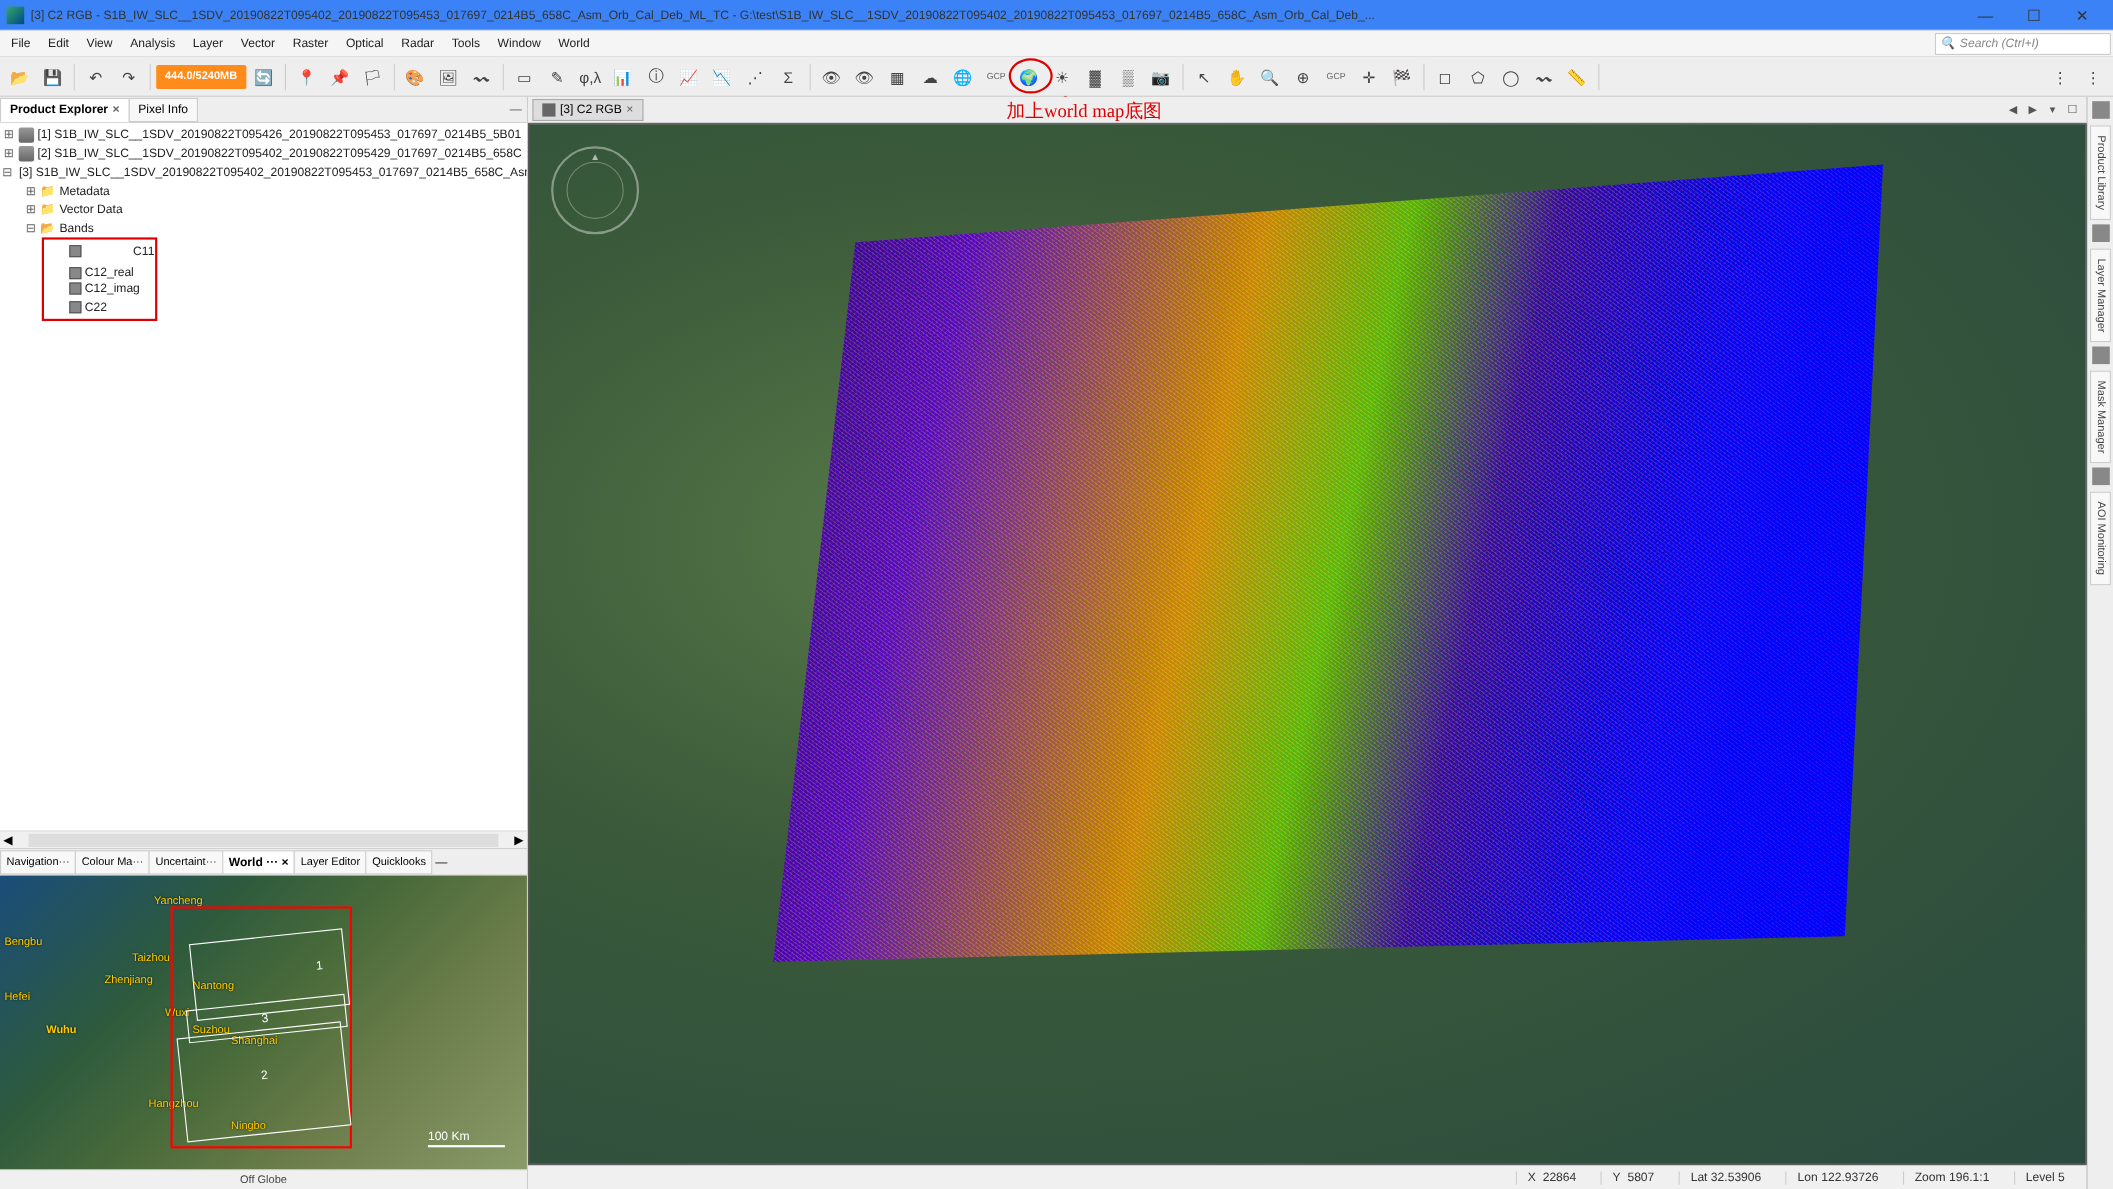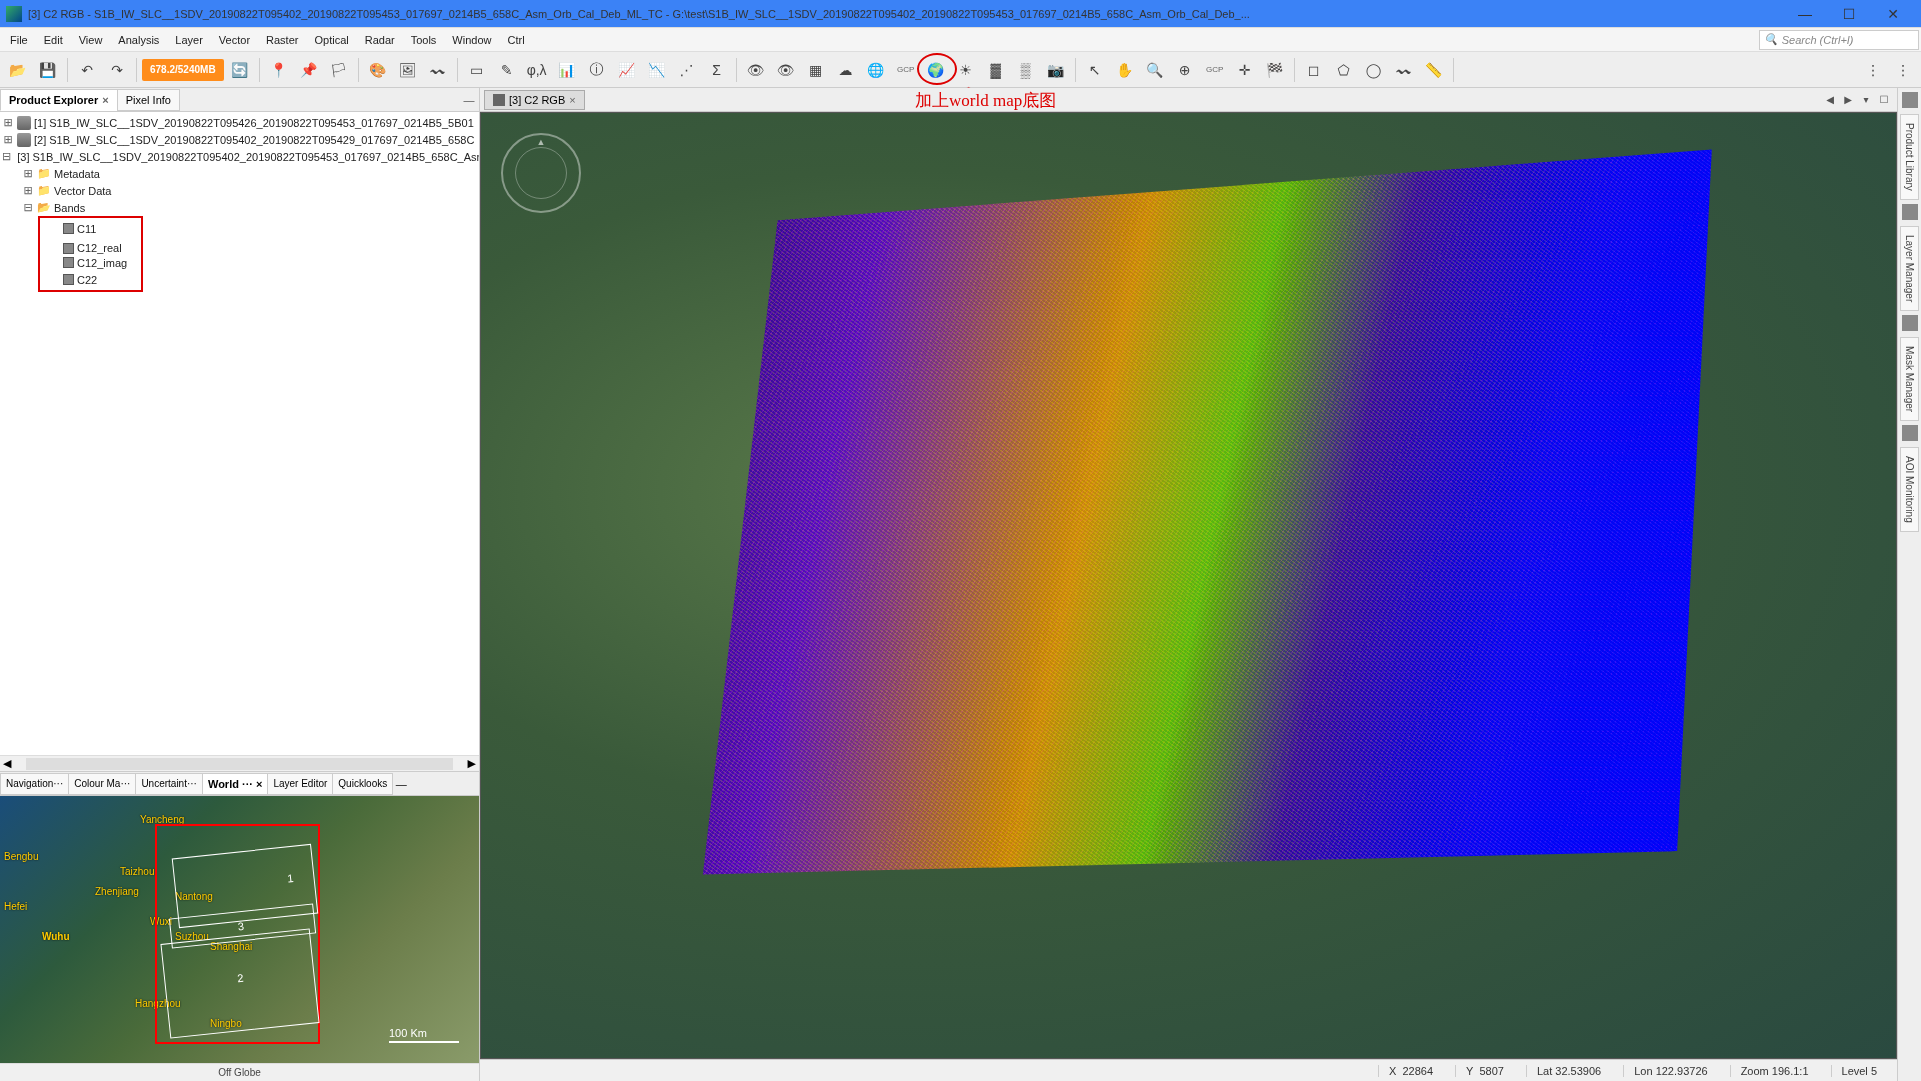--- a/index.html
+++ b/index.html
@@ -86,36 +86,36 @@
   <div class="menu">Edit</div>
   <div class="menu">View</div>
   <div class="menu">Analysis</div>
   <div class="menu">Layer</div>
   <div class="menu">Vector</div>
   <div class="menu">Raster</div>
   <div class="menu">Optical</div>
   <div class="menu">Radar</div>
   <div class="menu">Tools</div>
   <div class="menu">Window</div>
-  <div class="menu">Ctrl</div>
+  <div class="menu">World</div>
   <div class="spacer"></div>
   <div class="search">
     <span class="search-icon">🔍</span>
     <span>Search (Ctrl+I)</span>
   </div>
 </div>
 
 <div class="toolbar">
   <div class="tbtn">📂</div>
   <div class="tbtn">💾</div>
   <div class="sep"></div>
   <div class="tbtn">↶</div>
   <div class="tbtn">↷</div>
   <div class="sep"></div>
-  <div class="mem">678.2/5240MB</div>
+  <div class="mem">444.0/5240MB</div>
   <div class="tbtn">🔄</div>
   <div class="sep"></div>
   <div class="tbtn">📍</div>
   <div class="tbtn">📌</div>
   <div class="tbtn">🏳</div>
   <div class="sep"></div>
   <div class="tbtn">🎨</div>
   <div class="tbtn">🖼</div>
   <div class="tbtn">〰</div>
   <div class="sep"></div>
@@ -202,21 +202,21 @@
         <span class="tree-toggle">⊞</span>
         <span class="tree-icon folder">📁</span>
         <span>Vector Data</span>
       </div>
       <div class="tree-row" style="padding-left:22px;">
         <span class="tree-toggle">⊟</span>
         <span class="tree-icon folder">📂</span>
         <span>Bands</span>
       </div>
       <div class="red-box" style="margin-left:38px; width:105px; padding:2px 0;">
-        <div class="tree-row" style="padding-left:20px;">
+        <div class="tree-row" style="padding-left:20px;gap:44px;">
           <span class="tree-icon band"></span>
           <span>C11</span>
         </div>
         <div class="tree-row" style="padding-left:20px;align-items:flex-end;">
           <span class="tree-icon band"></span>
           <span>C12_real</span>
         </div>
         <div class="tree-row" style="padding-left:20px;">
           <span class="tree-icon band"></span>
           <span>C12_imag</span>

